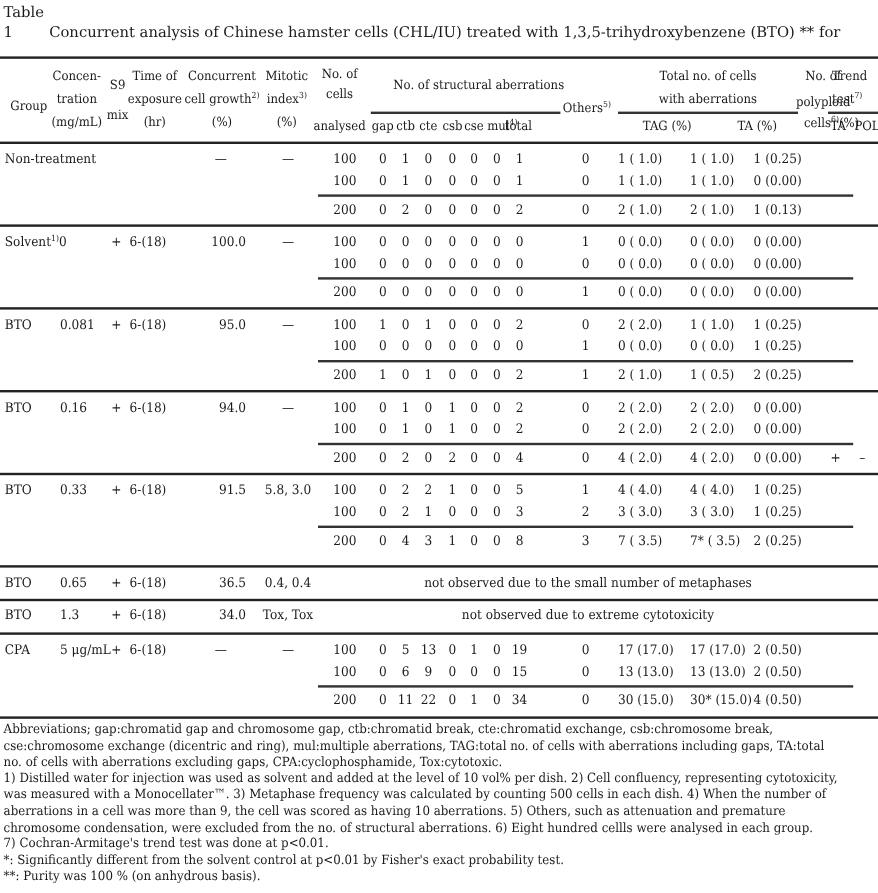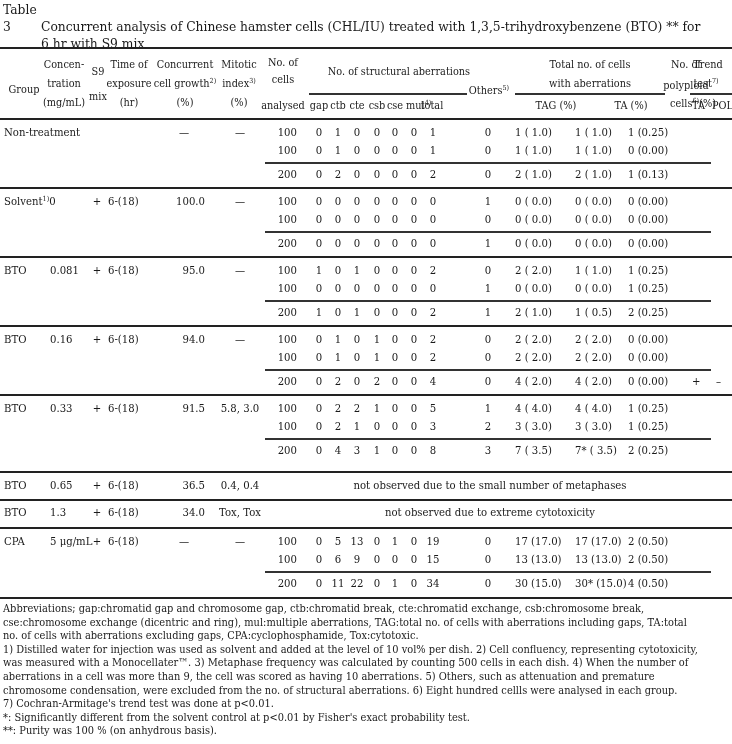--- a/index.html
+++ b/index.html
@@ -15,22 +15,21 @@
   .r { text-align:right; transform-origin:right top; }
   .h { font-size:10.6px; }
   sup { font-size:7px; vertical-align:4px; line-height:0; }
   .notes { position:absolute; left:3px; top:602px; width:728px; font-size:10.6px; line-height:13.6px; }
   .notes div { white-space:nowrap; transform:scaleX(0.93); transform-origin:left top; }
 </style>
 </head>
 <body>
 
 <div class="title">
-  <span class="lbl">Table 3</span><span>Concurrent analysis of Chinese hamster cells (CHL/IU) treated with 1,3,5-trihydroxybenzene (BTO) ** for</span>
-  <span class="indent">6 hr with S9 mix</span>
+  <span class="lbl">Table 1</span><span>Concurrent analysis of Chinese hamster cells (CHL/IU) treated with 1,3,5-trihydroxybenzene (BTO) ** for</span>
 </div>
 
 <div id="table">
     <div class="rule" style="top: 47px; height: 2px;"></div>
     <div class="rule" style="top: 118px; height: 2px;"></div>
     <div class="t c h" style="top: 82px; left: -36px; width: 120px;">Group</div>
     <div class="t c h" style="top: 57px; left: 4px; width: 120px;">Concen-</div>
     <div class="t c h" style="top: 76px; left: 4px; width: 120px;">tration</div>
     <div class="t c h" style="top: 95px; left: 4px; width: 120px;">(mg/mL)</div>
     <div class="t c h" style="top: 64px; left: 38px; width: 120px;">S9</div>

